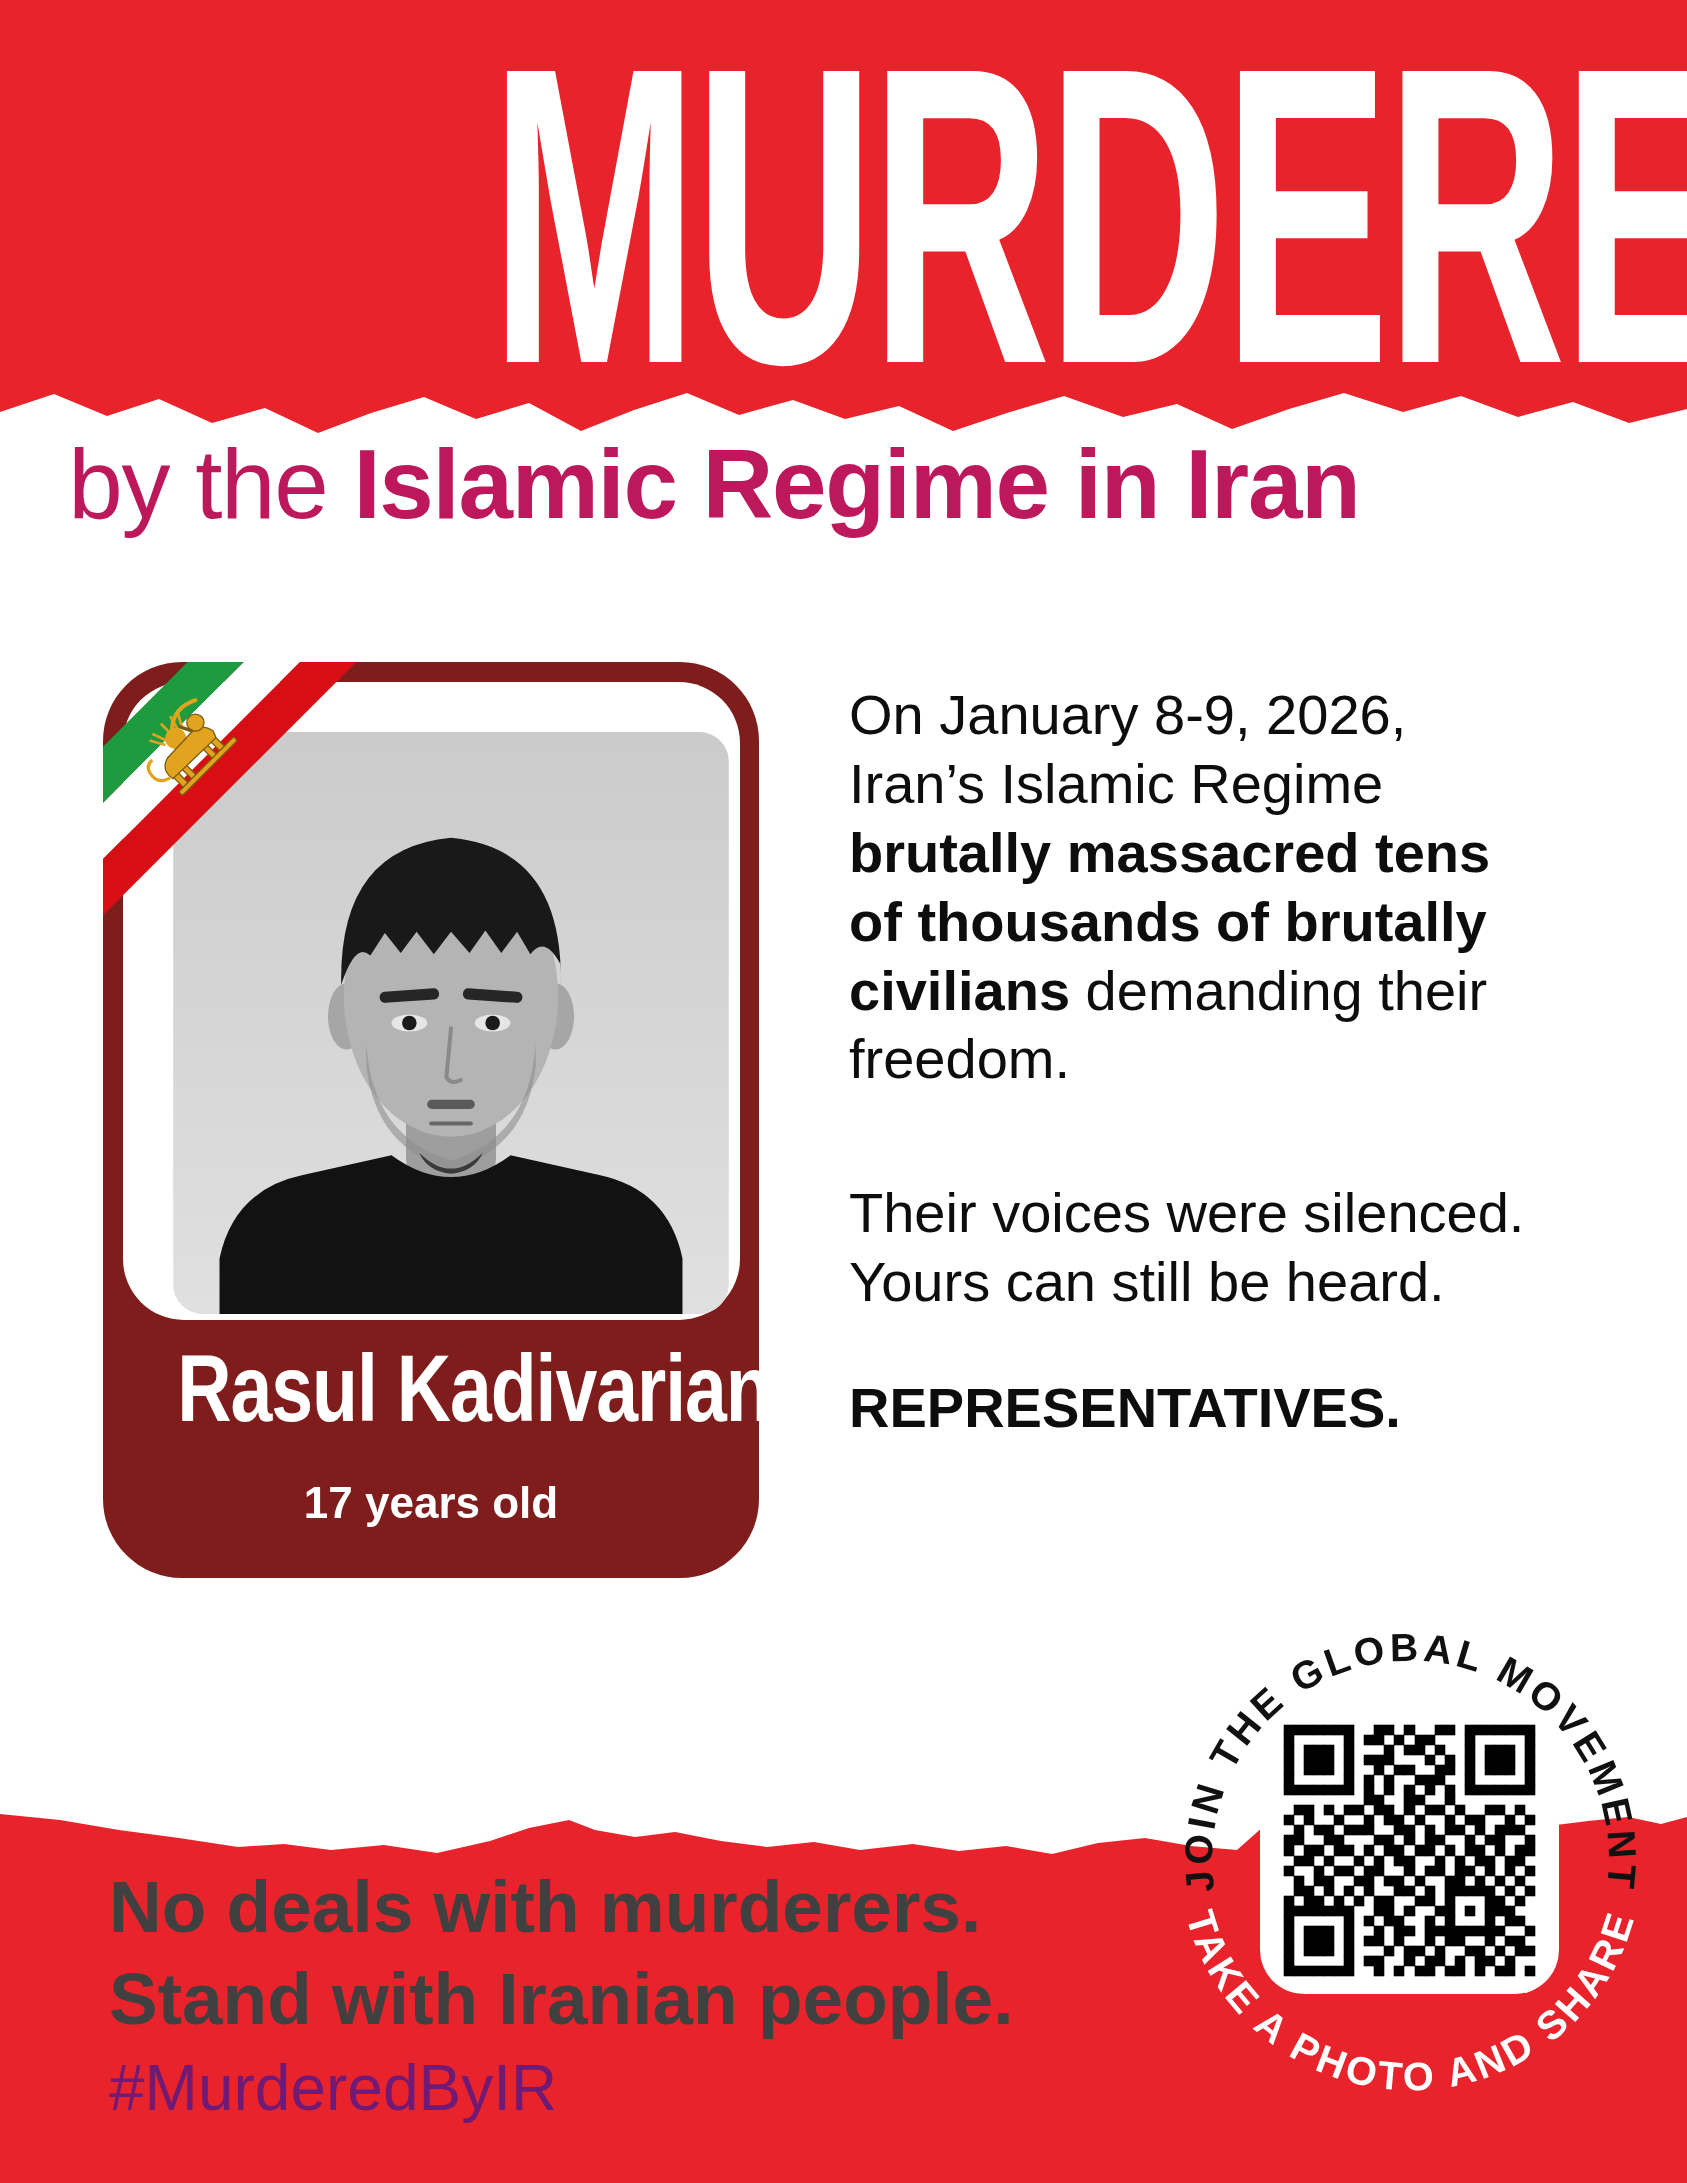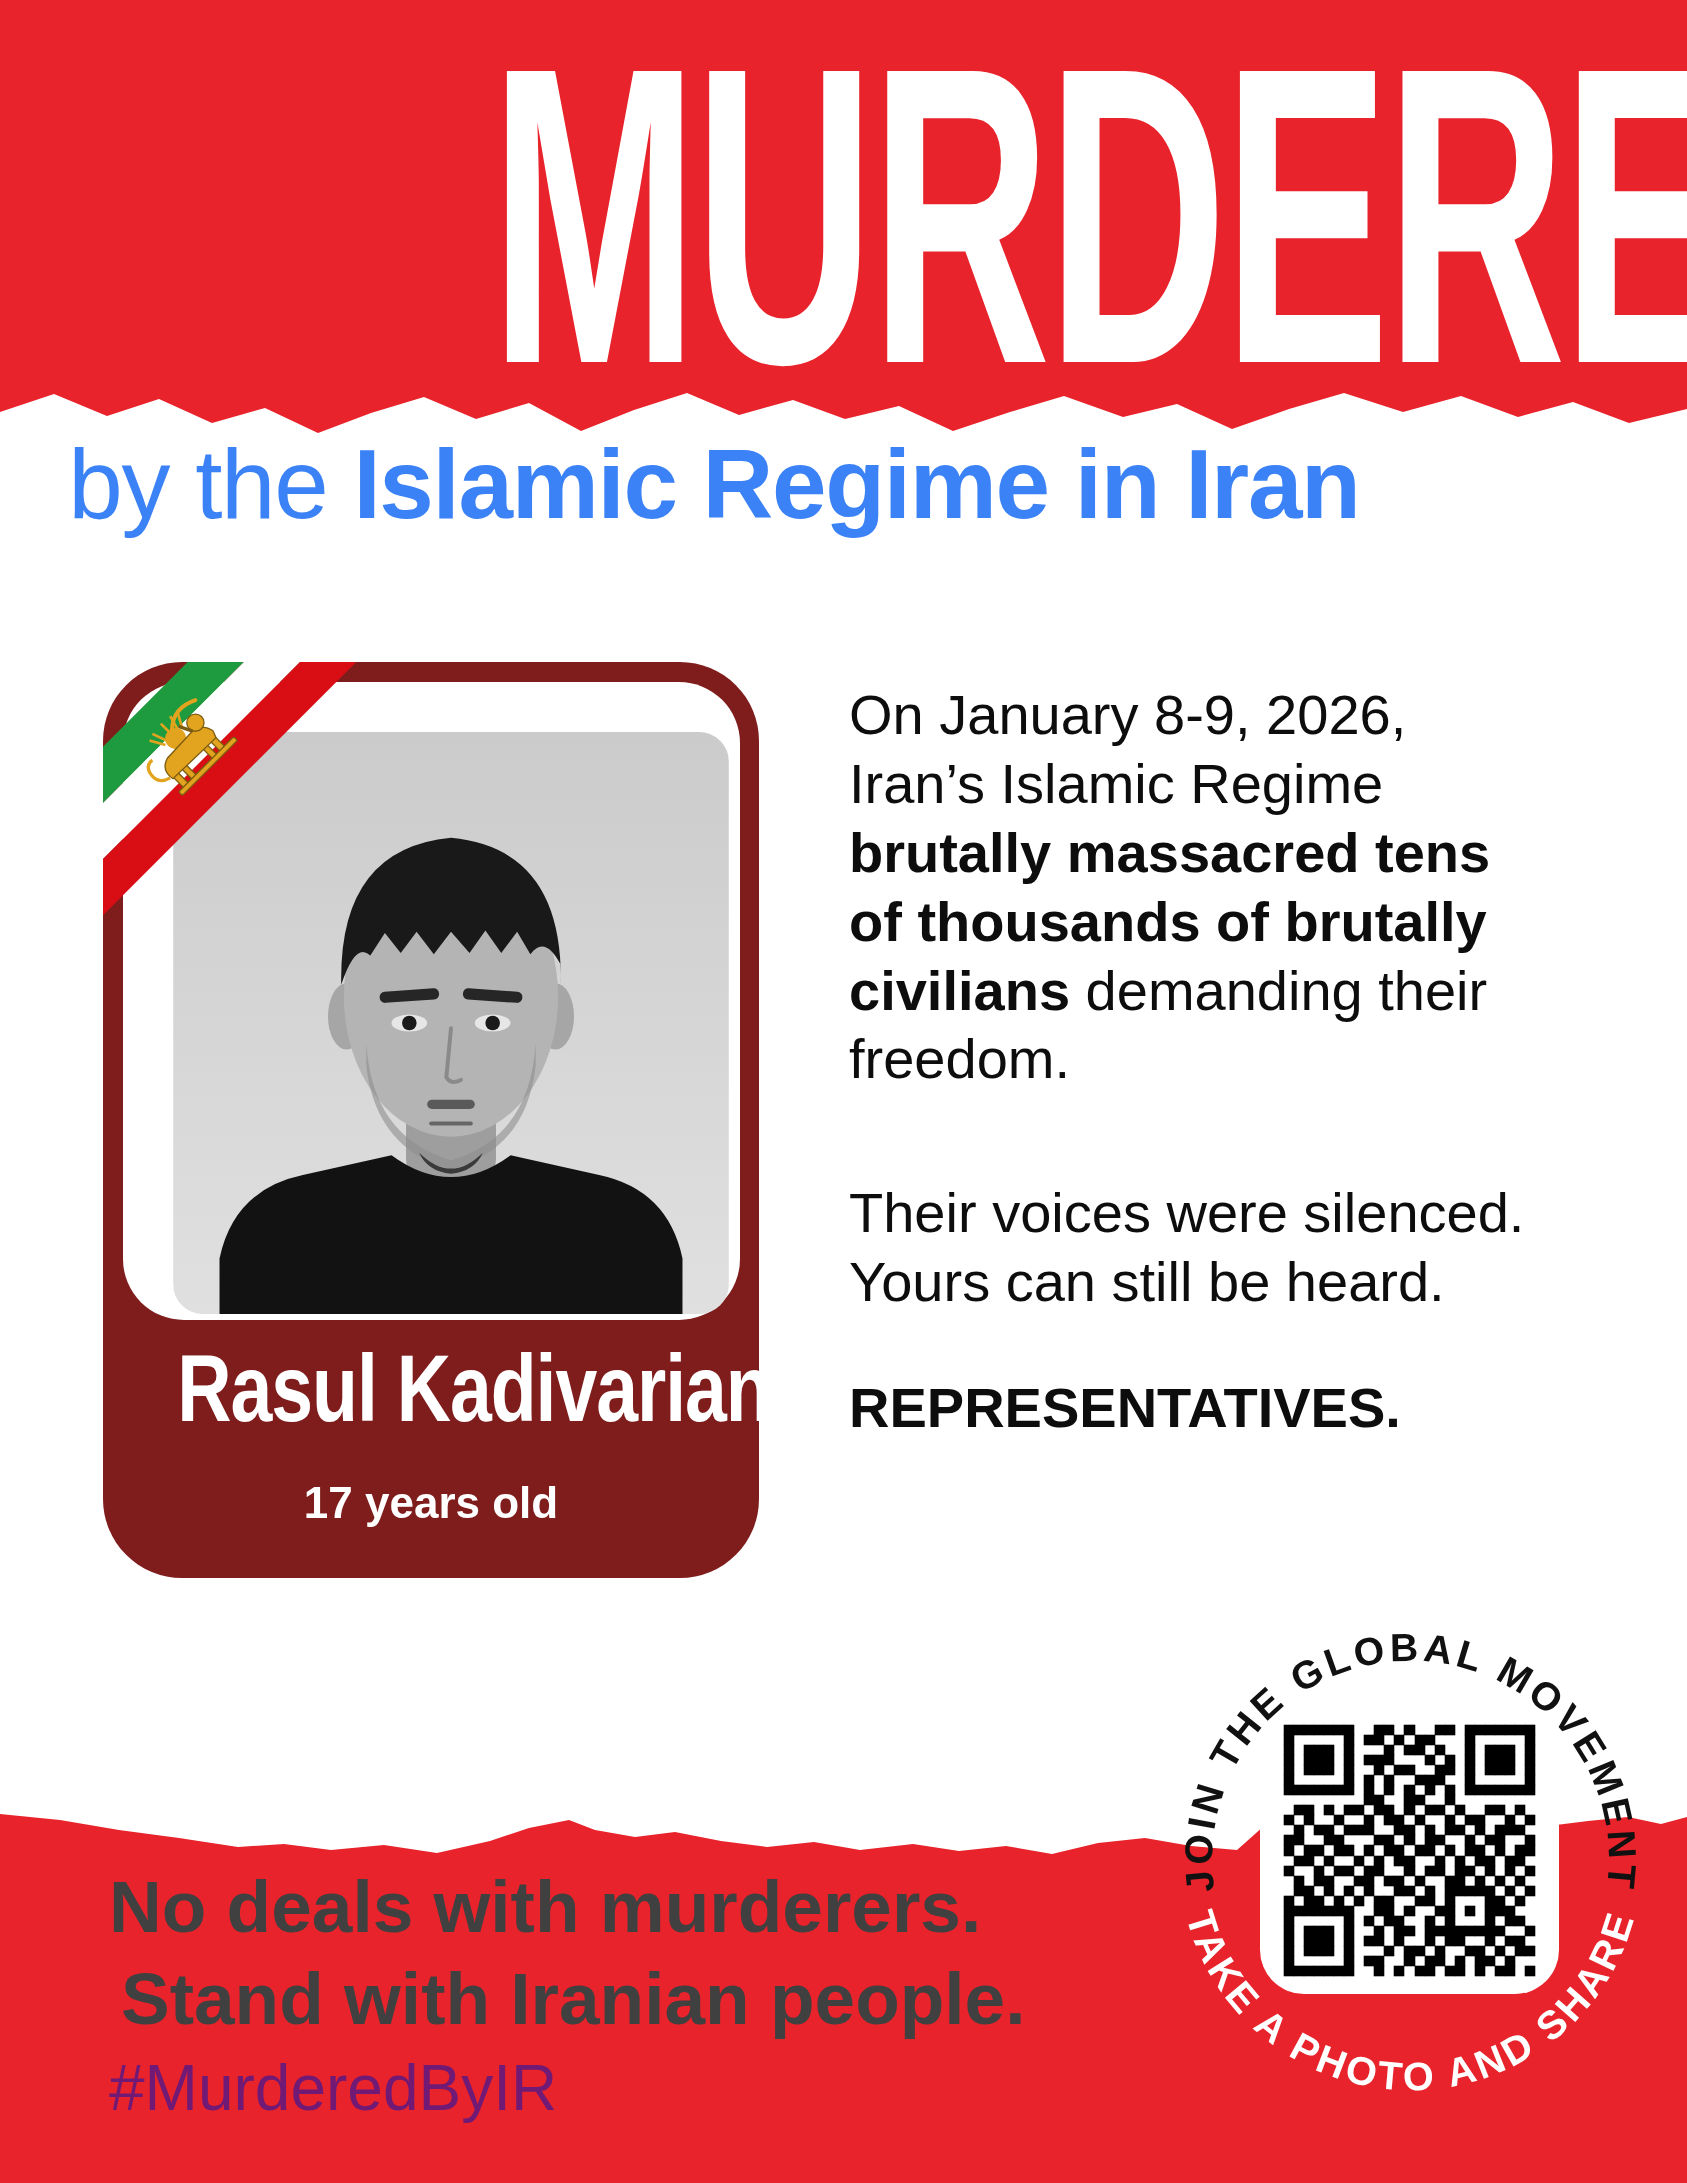--- a/index.html
+++ b/index.html
@@ -15,21 +15,21 @@
       1064px 396px,1010px 412px,953px 431px,899px 406px,845px 419px,793px 400px,739px 415px,
       687px 393px,634px 410px,581px 431px,529px 403px,476px 419px,424px 397px,371px 413px,
       318px 433px,265px 408px,212px 423px,159px 399px,107px 416px,54px 394px,0px 412px);
   }
   .murdered-wrap{position:absolute;left:0;top:4px;width:1687px;text-align:center;}
   .murdered-wrap span{
     display:inline-block;color:#ffffff;font-weight:700;font-size:423px;line-height:1;
     letter-spacing:-6.6px;transform:scaleX(0.59);transform-origin:50% 50%;white-space:nowrap;
   }
   .subtitle{
-    position:absolute;left:0;top:431px;width:1428px;text-align:center;color:#3b82f6;
+    position:absolute;left:0;top:431px;width:1428px;text-align:center;color:#be185d;
     font-size:98px;line-height:1.1;letter-spacing:-1.3px;white-space:nowrap;
   }
   .subtitle .bold{font-weight:700;}
   
   .card{
     position:absolute;left:103px;top:662px;width:656px;height:916px;
     background:#7f1d1d;border-radius:79px;
   }
   .photo-frame{
     position:absolute;left:20px;top:20px;width:617px;height:638px;
@@ -70,21 +70,21 @@
       384px 65px,437px 73px,490px 61px,529px 48px,569px 40px,595px 50px,635px 57px,675px 52px,
       721px 61px,767px 67px,814px 62px,860px 70px,913px 64px,959px 71px,1006px 66px,
       1052px 74px,1098px 63px,1145px 58px,1191px 66px,1237px 70px,1264px 46px,1290px 41px,
       1323px 46px,1363px 40px,1403px 46px,1442px 38px,1482px 44px,1515px 36px,1548px 46px,
       1588px 41px,1628px 37px,1661px 44px,1687px 37px,1687px 404px,0px 404px);
   }
   .footer-line1,.footer-line2{
     position:absolute;left:109px;color:#404040;font-weight:700;font-size:73px;line-height:1;white-space:nowrap;
   }
   .footer-line1{top:1870px;}
-  .footer-line2{top:1962px;margin-left:12px;}
+  .footer-line2{top:1962px;}
   .hashtag{
     position:absolute;left:109px;top:2056px;color:#701a75;font-weight:400;font-size:64px;line-height:1;
   }
   
   .qr-panel{
     position:absolute;left:1260px;top:1702px;width:299px;height:292px;
     background:#ffffff;border-radius:44px;
   }
   .qr-grid{
     position:absolute;left:1284px;top:1725px;width:251px;height:251px;

